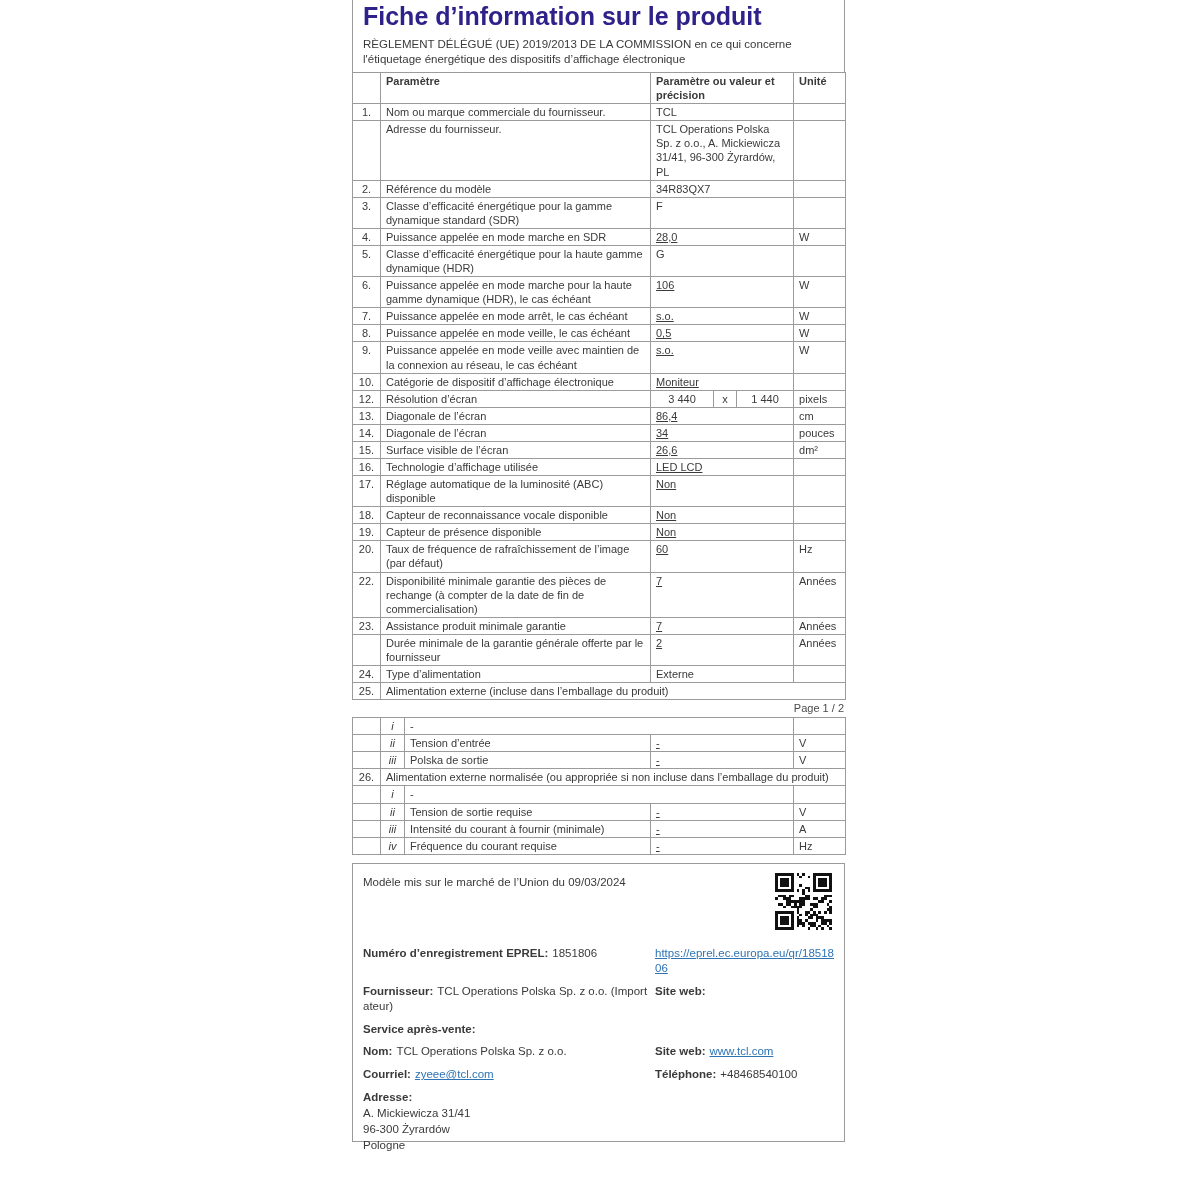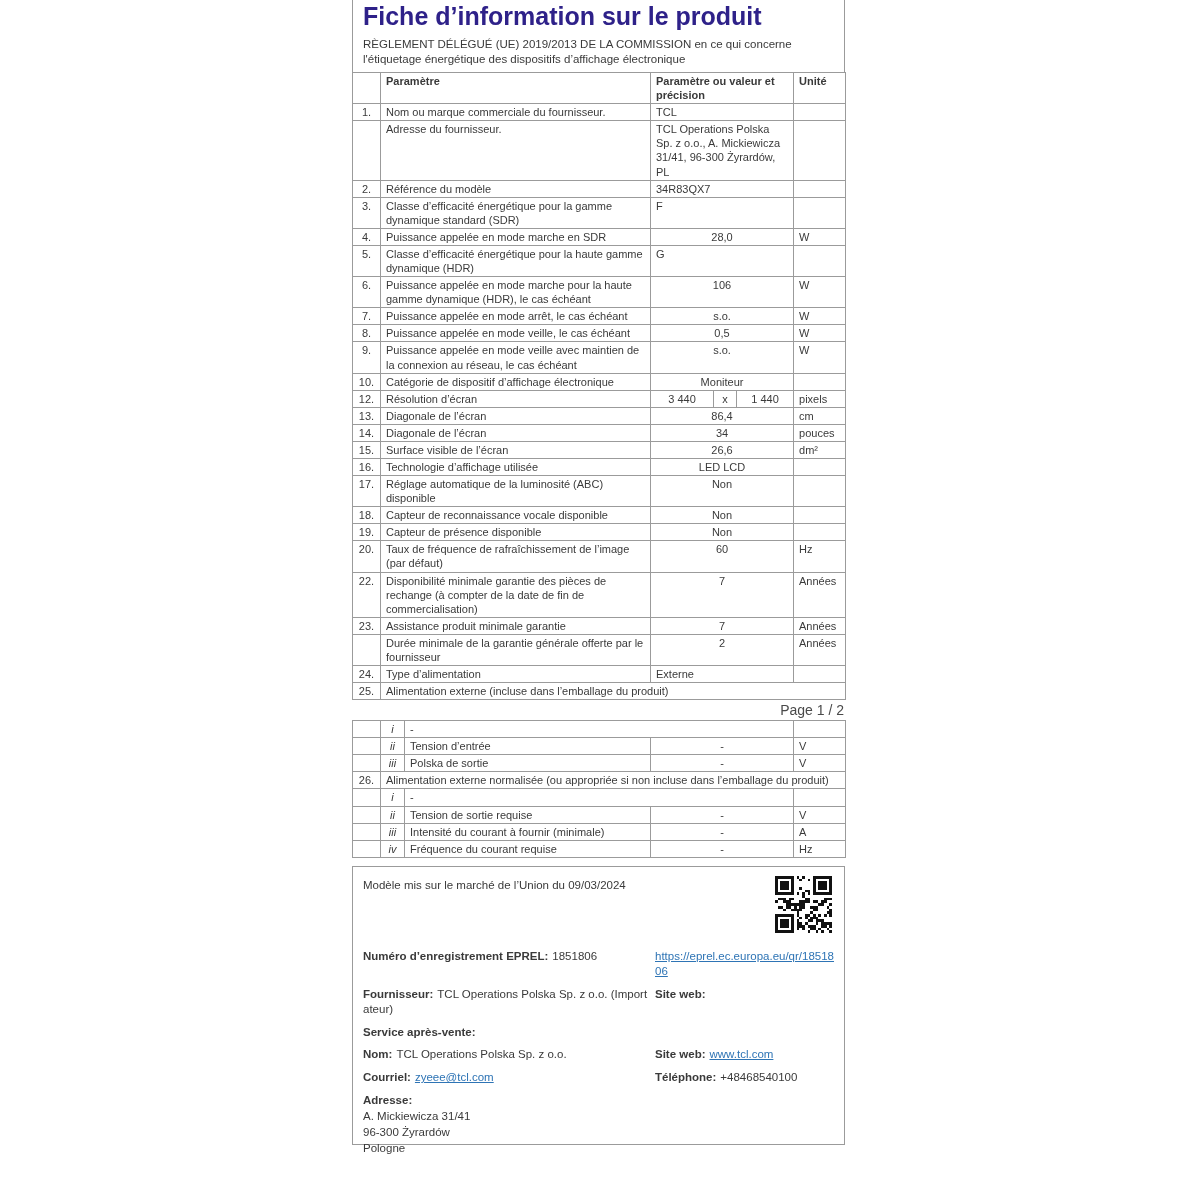--- a/index.html
+++ b/index.html
@@ -23,25 +23,25 @@
 
   
   table{border-collapse:collapse;table-layout:fixed;width:493px;}
   th,td{
     border:1px solid var(--bordercolor,#9b9b9b);
     font-size:11px;line-height:1.28;padding:1px 5px;
     vertical-align:top;text-align:left;word-wrap:break-word;
   }
   th{font-weight:bold;}
   td.num,th.num{text-align:center;padding:1px 2px;}
-  td.val.right{text-align:center;}
+  td.val.right{text-align:left;text-decoration:underline;}
   td.vc{text-align:center;}
   td.sub{text-align:center;font-style:italic;padding:1px 2px;}
   .page-label{
-    text-align:right;font-size:14px;color:#4a4a4a;
+    text-align:right;font-size:11px;color:#4a4a4a;
     padding:3px 1px 3px 0;line-height:1;
   }
 
   
   .footer-box{
     border:1px solid var(--bordercolor,#9b9b9b);
     margin-top:8px;padding:9px 10px 6px 10px;
     font-size:11.5px;line-height:1.3;height:262px;
   }
   .fhead{display:flex;justify-content:space-between;align-items:flex-start;gap:37px;}

